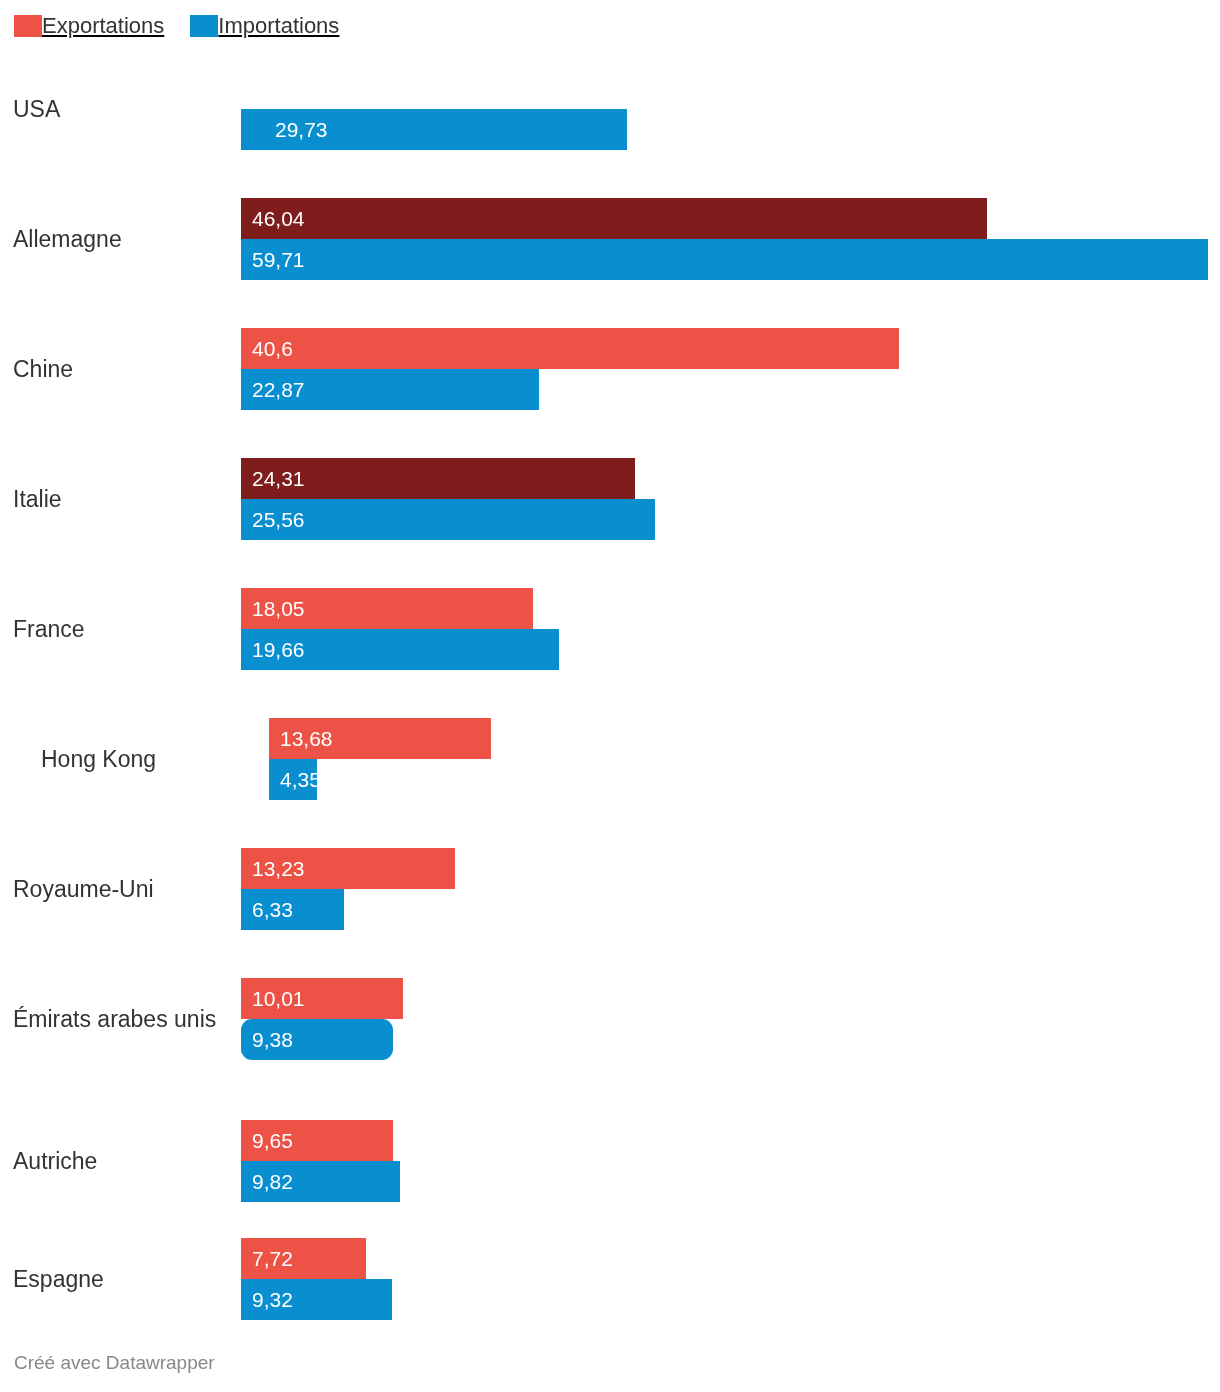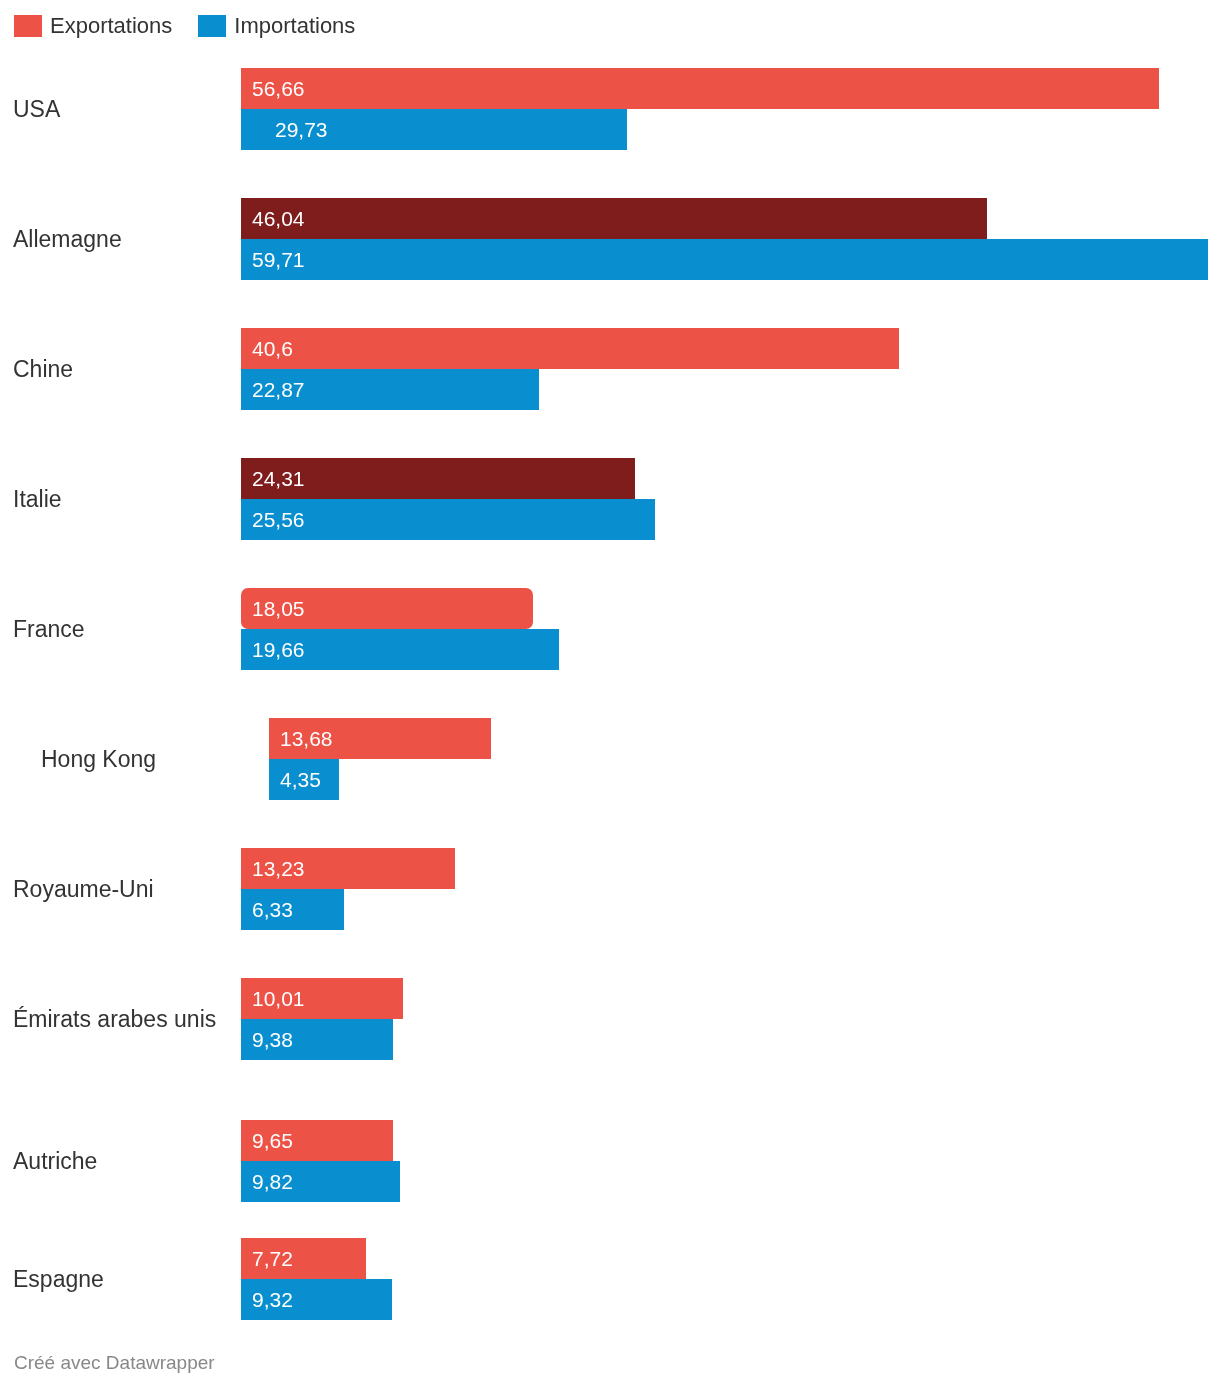--- a/index.html
+++ b/index.html
@@ -27,21 +27,22 @@
     left: 14px;
     top: 12px;
     display: flex;
     align-items: center;
     gap: 26px;
     height: 28px;
   }
   .legend-item {
     display: flex;
     align-items: center;
-    gap: 8px;
+    gap: 0;
+    text-decoration: underline;
   }
   .legend-swatch {
     width: 28px;
     height: 22px;
     flex: 0 0 auto;
   }
   .legend-label {
     font-size: 22px;
     color: #333333;
     line-height: 22px;
@@ -127,23 +128,20 @@
       <div class="legend-item">
         <span class="legend-swatch" style="background: rgb(9, 143, 207);"></span>
         <span class="legend-label">Importations</span>
       </div>
     </div>
 
   <div class="plot">
       <div class="group" style="top: 68px;">
         <div class="cat-label">USA</div>
         <div class="bars">
-          <div class="bar exports" style="background: rgb(237, 82, 71); width: 918px;">
-            <span class="bar-value">56,66</span>
-          </div>
           <div class="bar imports" style="background: rgb(9, 143, 207); width: 386px; padding-left: 23px;">
             <span class="bar-value">29,73</span>
           </div>
         </div>
       </div>
       <div class="group" style="top: 198px;">
         <div class="cat-label">Allemagne</div>
         <div class="bars">
           <div class="bar exports" style="background: #7f1d1d; width: 746px;">
             <span class="bar-value">46,04</span>
@@ -171,35 +169,35 @@
             <span class="bar-value">24,31</span>
           </div>
           <div class="bar imports" style="background: rgb(9, 143, 207); width: 414px;">
             <span class="bar-value">25,56</span>
           </div>
         </div>
       </div>
       <div class="group" style="top: 588px;">
         <div class="cat-label">France</div>
         <div class="bars">
-          <div class="bar exports" style="background: rgb(237, 82, 71); width: 292px; border-radius: 7px;">
+          <div class="bar exports" style="background: rgb(237, 82, 71); width: 292px;">
             <span class="bar-value">18,05</span>
           </div>
           <div class="bar imports" style="background: rgb(9, 143, 207); width: 318px;">
             <span class="bar-value">19,66</span>
           </div>
         </div>
       </div>
       <div class="group" style="top: 718px; margin-left: 28px;">
         <div class="cat-label">Hong Kong</div>
         <div class="bars">
           <div class="bar exports" style="background: rgb(237, 82, 71); width: 222px;">
             <span class="bar-value">13,68</span>
           </div>
-          <div class="bar imports" style="background: rgb(9, 143, 207); width: 70px;">
+          <div class="bar imports" style="background: rgb(9, 143, 207); width: 48px;">
             <span class="bar-value">4,35</span>
           </div>
         </div>
       </div>
       <div class="group" style="top: 848px;">
         <div class="cat-label">Royaume-Uni</div>
         <div class="bars">
           <div class="bar exports" style="background: rgb(237, 82, 71); width: 214px;">
             <span class="bar-value">13,23</span>
           </div>
@@ -207,21 +205,21 @@
             <span class="bar-value">6,33</span>
           </div>
         </div>
       </div>
       <div class="group" style="top: 978px;">
         <div class="cat-label">Émirats arabes unis</div>
         <div class="bars">
           <div class="bar exports" style="background: rgb(237, 82, 71); width: 162px;">
             <span class="bar-value">10,01</span>
           </div>
-          <div class="bar imports" style="background: rgb(9, 143, 207); width: 152px;">
+          <div class="bar imports" style="background: rgb(9, 143, 207); width: 152px; border-radius: 11px;">
             <span class="bar-value">9,38</span>
           </div>
         </div>
       </div>
       <div class="group" style="top: 1120px;">
         <div class="cat-label">Autriche</div>
         <div class="bars">
           <div class="bar exports" style="background: rgb(237, 82, 71); width: 152px;">
             <span class="bar-value">9,65</span>
           </div>

